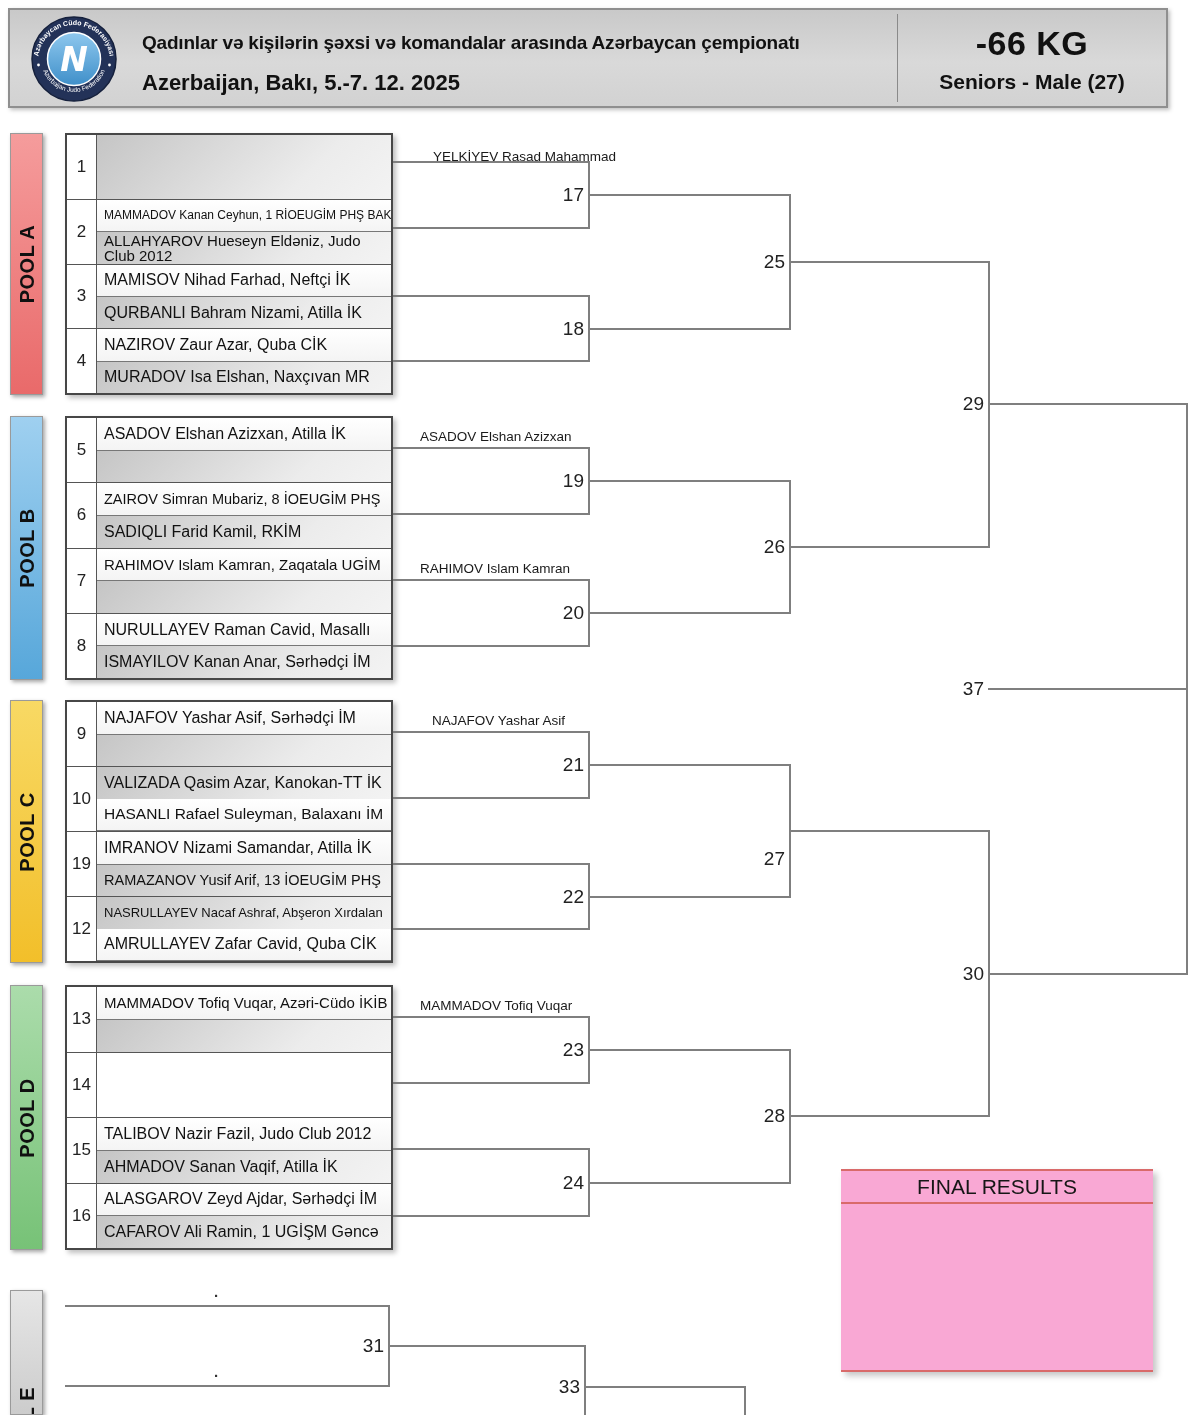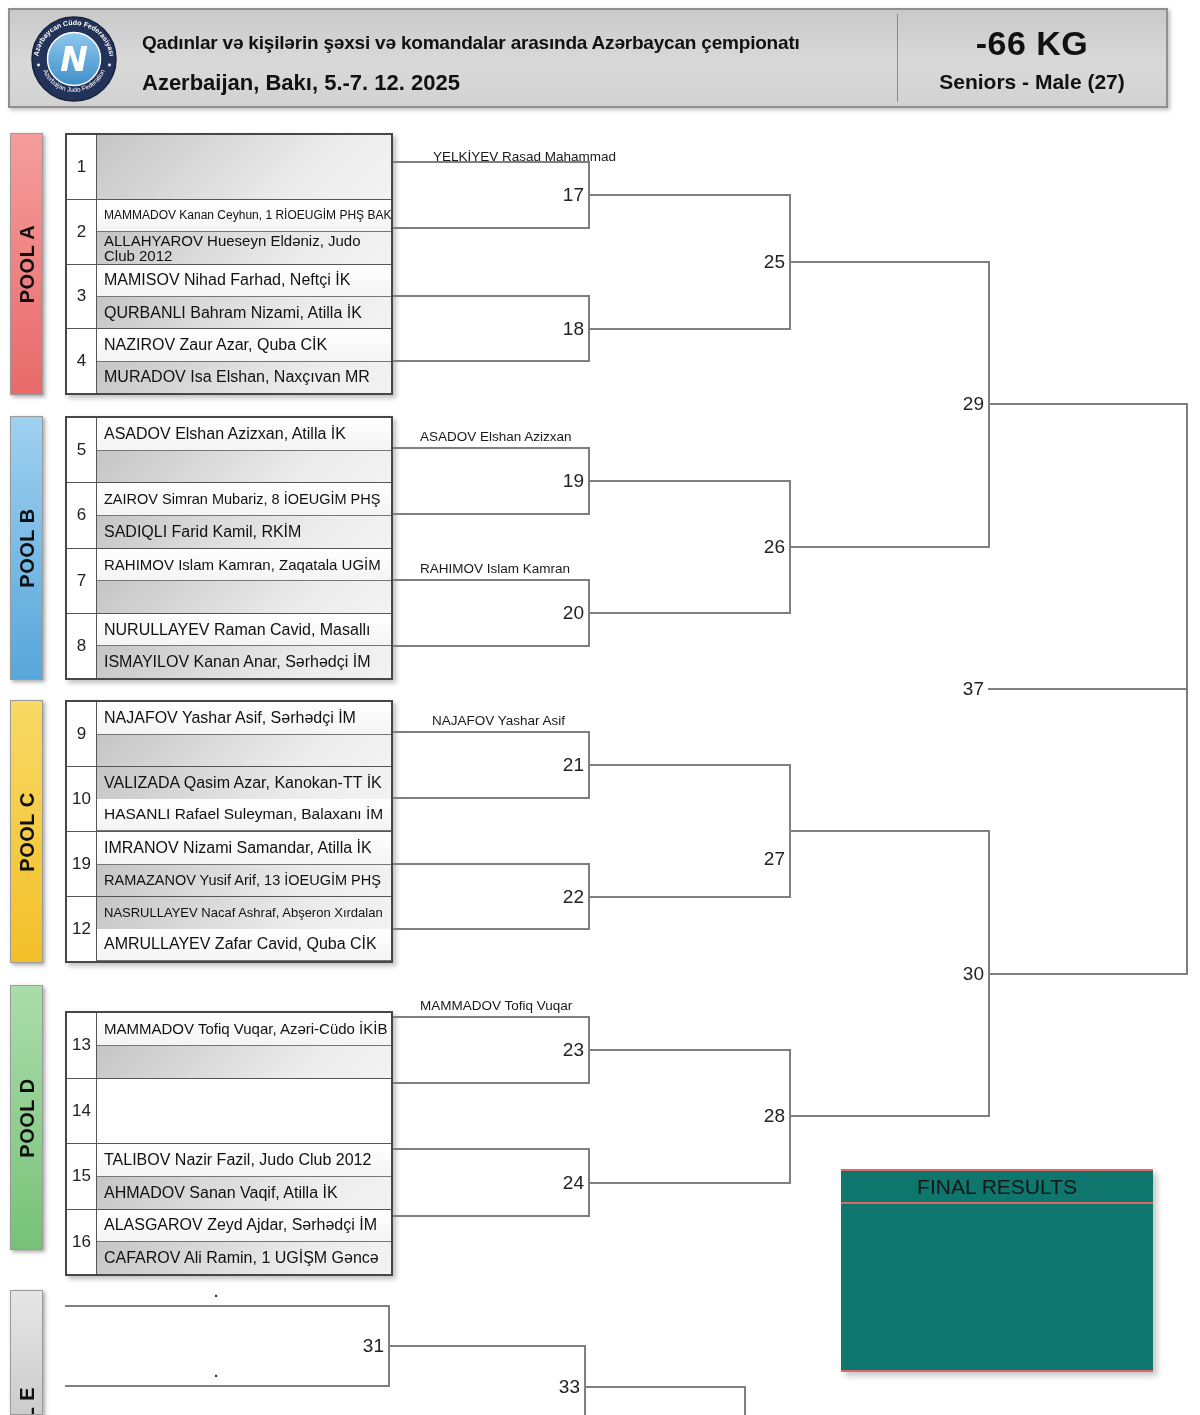--- a/index.html
+++ b/index.html
@@ -44,21 +44,21 @@
   
   .bline{position:absolute;background:#7f7f7f;}
   .bline.h{height:2px;}
   .bline.v{width:2px;}
   .mnum{position:absolute;width:44px;text-align:right;font-size:19px;color:#222;}
   .adv{position:absolute;font-size:13.5px;color:#1a1a1a;white-space:nowrap;}
   .dot{position:absolute;font-size:15px;font-weight:bold;color:#333;}
 
   
   .finres{position:absolute;left:841px;top:1169px;width:312px;height:203px;
-          background:#0f766e;border-top:2px solid #d96a6a;border-bottom:2px solid #d96a6a;
+          background:#f9a8d4;border-top:2px solid #d96a6a;border-bottom:2px solid #d96a6a;
           box-sizing:border-box;box-shadow:4px 4px 6px rgba(0,0,0,.22);}
   .finres-title{height:31px;border-bottom:2px solid #d96a6a;display:flex;align-items:center;
                 justify-content:center;font-size:21px;color:#161616;}
 </style>
 </head>
 <body>
 
 <div id="stage">
 
   <div class="hdr">
@@ -200,21 +200,21 @@
         </div>
       </div>
       <div class="pair">
         <div class="pnum">12</div>
         <div class="pnames">
           <div class="ncell bcell" style="font-size: 13px;">NASRULLAYEV Nacaf Ashraf, Abşeron Xırdalan</div>
           <div class="ncell tcell" style="font-size: 16px;">AMRULLAYEV Zafar Cavid, Quba CİK</div>
         </div>
       </div>
     </div>
-  <div class="pool-box" style="top:1011px;height:265px;">
+  <div class="pool-box" style="top:985px;height:265px;">
       <div class="pair">
         <div class="pnum">13</div>
         <div class="pnames">
           <div class="ncell tcell" style="font-size: 15px;">MAMMADOV Tofiq Vuqar, Azəri-Cüdo İKİB</div>
           <div class="ncell bcell" style="font-size: 16px;"></div>
         </div>
       </div>
       <div class="pair">
         <div class="pnum">14</div>
       </div>

